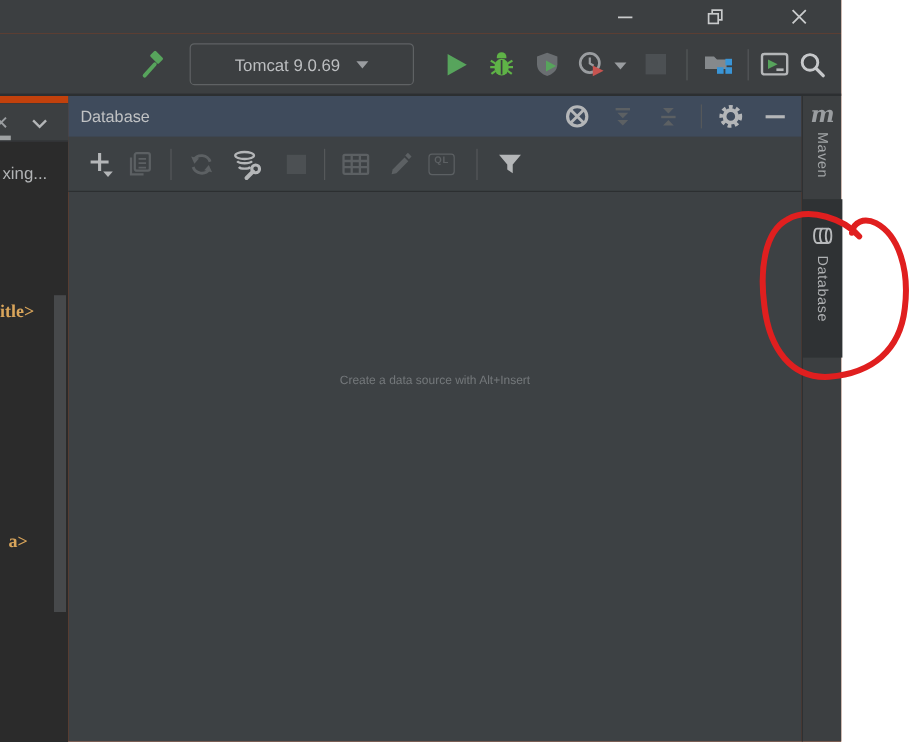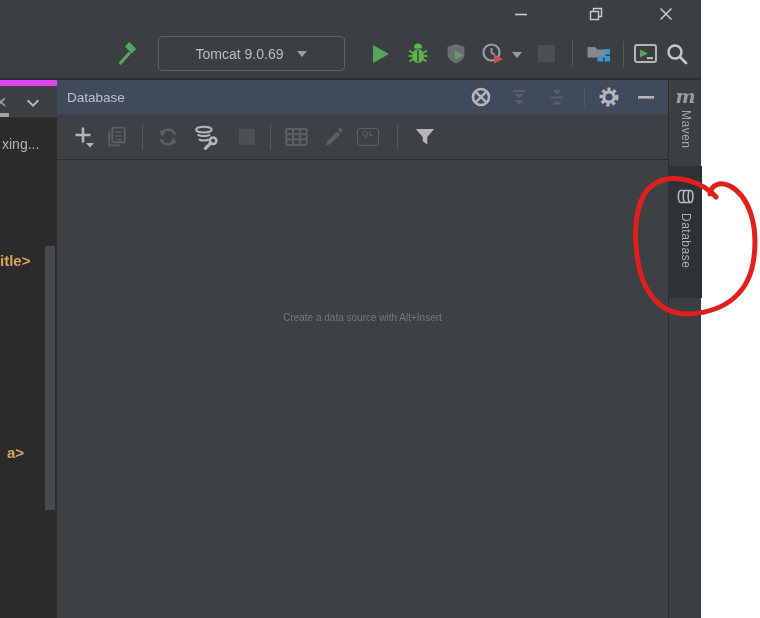--- a/index.html
+++ b/index.html
@@ -1,21 +1,21 @@
 <!DOCTYPE html>
 <html><head>
 <meta charset="utf-8">
 <style>
   * { margin:0; padding:0; box-sizing:border-box; }
   html,body { width:760px; height:618px; background:#ffffff; overflow:hidden;
     font-family:"Liberation Sans", sans-serif; }
   .abs { position:absolute; }
 
   #ide-window { position:absolute; left:0; top:0; width:701px; height:618px;
-    background:#d946ef; }
+    background:#c2410c; }
 
   
   #titlebar { position:absolute; left:0; top:0; width:701px; height:28px; background:#3c3f41; }
   .tb-btn { position:absolute; top:0; height:28px; width:46px; display:flex;
     align-items:center; justify-content:center; }
 
   
   #run-toolbar { position:absolute; left:0; top:28px; width:701px; height:52px;
     background:#3c3f41; border-bottom:2px solid #2c2f31; }
   #run-toolbar .icon { position:absolute; top:14px; }
@@ -26,21 +26,21 @@
     border-right:5px solid transparent; border-top:6px solid #9a9da0; }
   .vsep { position:absolute; top:13px; width:1px; height:26px; background:#55585a; }
 
   
   #editor-col { position:absolute; left:0; top:86px; width:57px; height:556px;
     background:#2b2b2b; overflow:hidden; }
   #editor-tabbar { position:absolute; left:0; top:0; width:57px; height:32px;
     background:#3c3f41; border-bottom:1px solid #313335; overflow:hidden; }
   #tab-underline { position:absolute; left:0; bottom:0; width:9px; height:4px; background:#9fa2a4; }
   #editor-tab-label { position:absolute; left:2px; top:50px; color:#b2b4b6; font-size:14px; }
-  .code { position:absolute; font-family:Liberation Sans, sans-serif; font-size:15px;
+  .code { position:absolute; font-family:Liberation Serif, serif; font-size:15px;
     font-weight:bold; color:#d9a55b; white-space:pre; }
   #editor-scrollbar { position:absolute; left:45px; top:160px; width:10px; height:264px;
     background:#47494b; }
   #editor-bottom-strip { position:absolute; left:0; bottom:0; width:57px; height:22px;
     background:#2f3235; border-top:1px solid #222426; }
 
   
   #db-panel { position:absolute; left:57px; top:80px; width:611px; height:538px;
     background:#3d4144; }
   #db-header { position:absolute; left:0; top:0; width:100%; height:34px;

